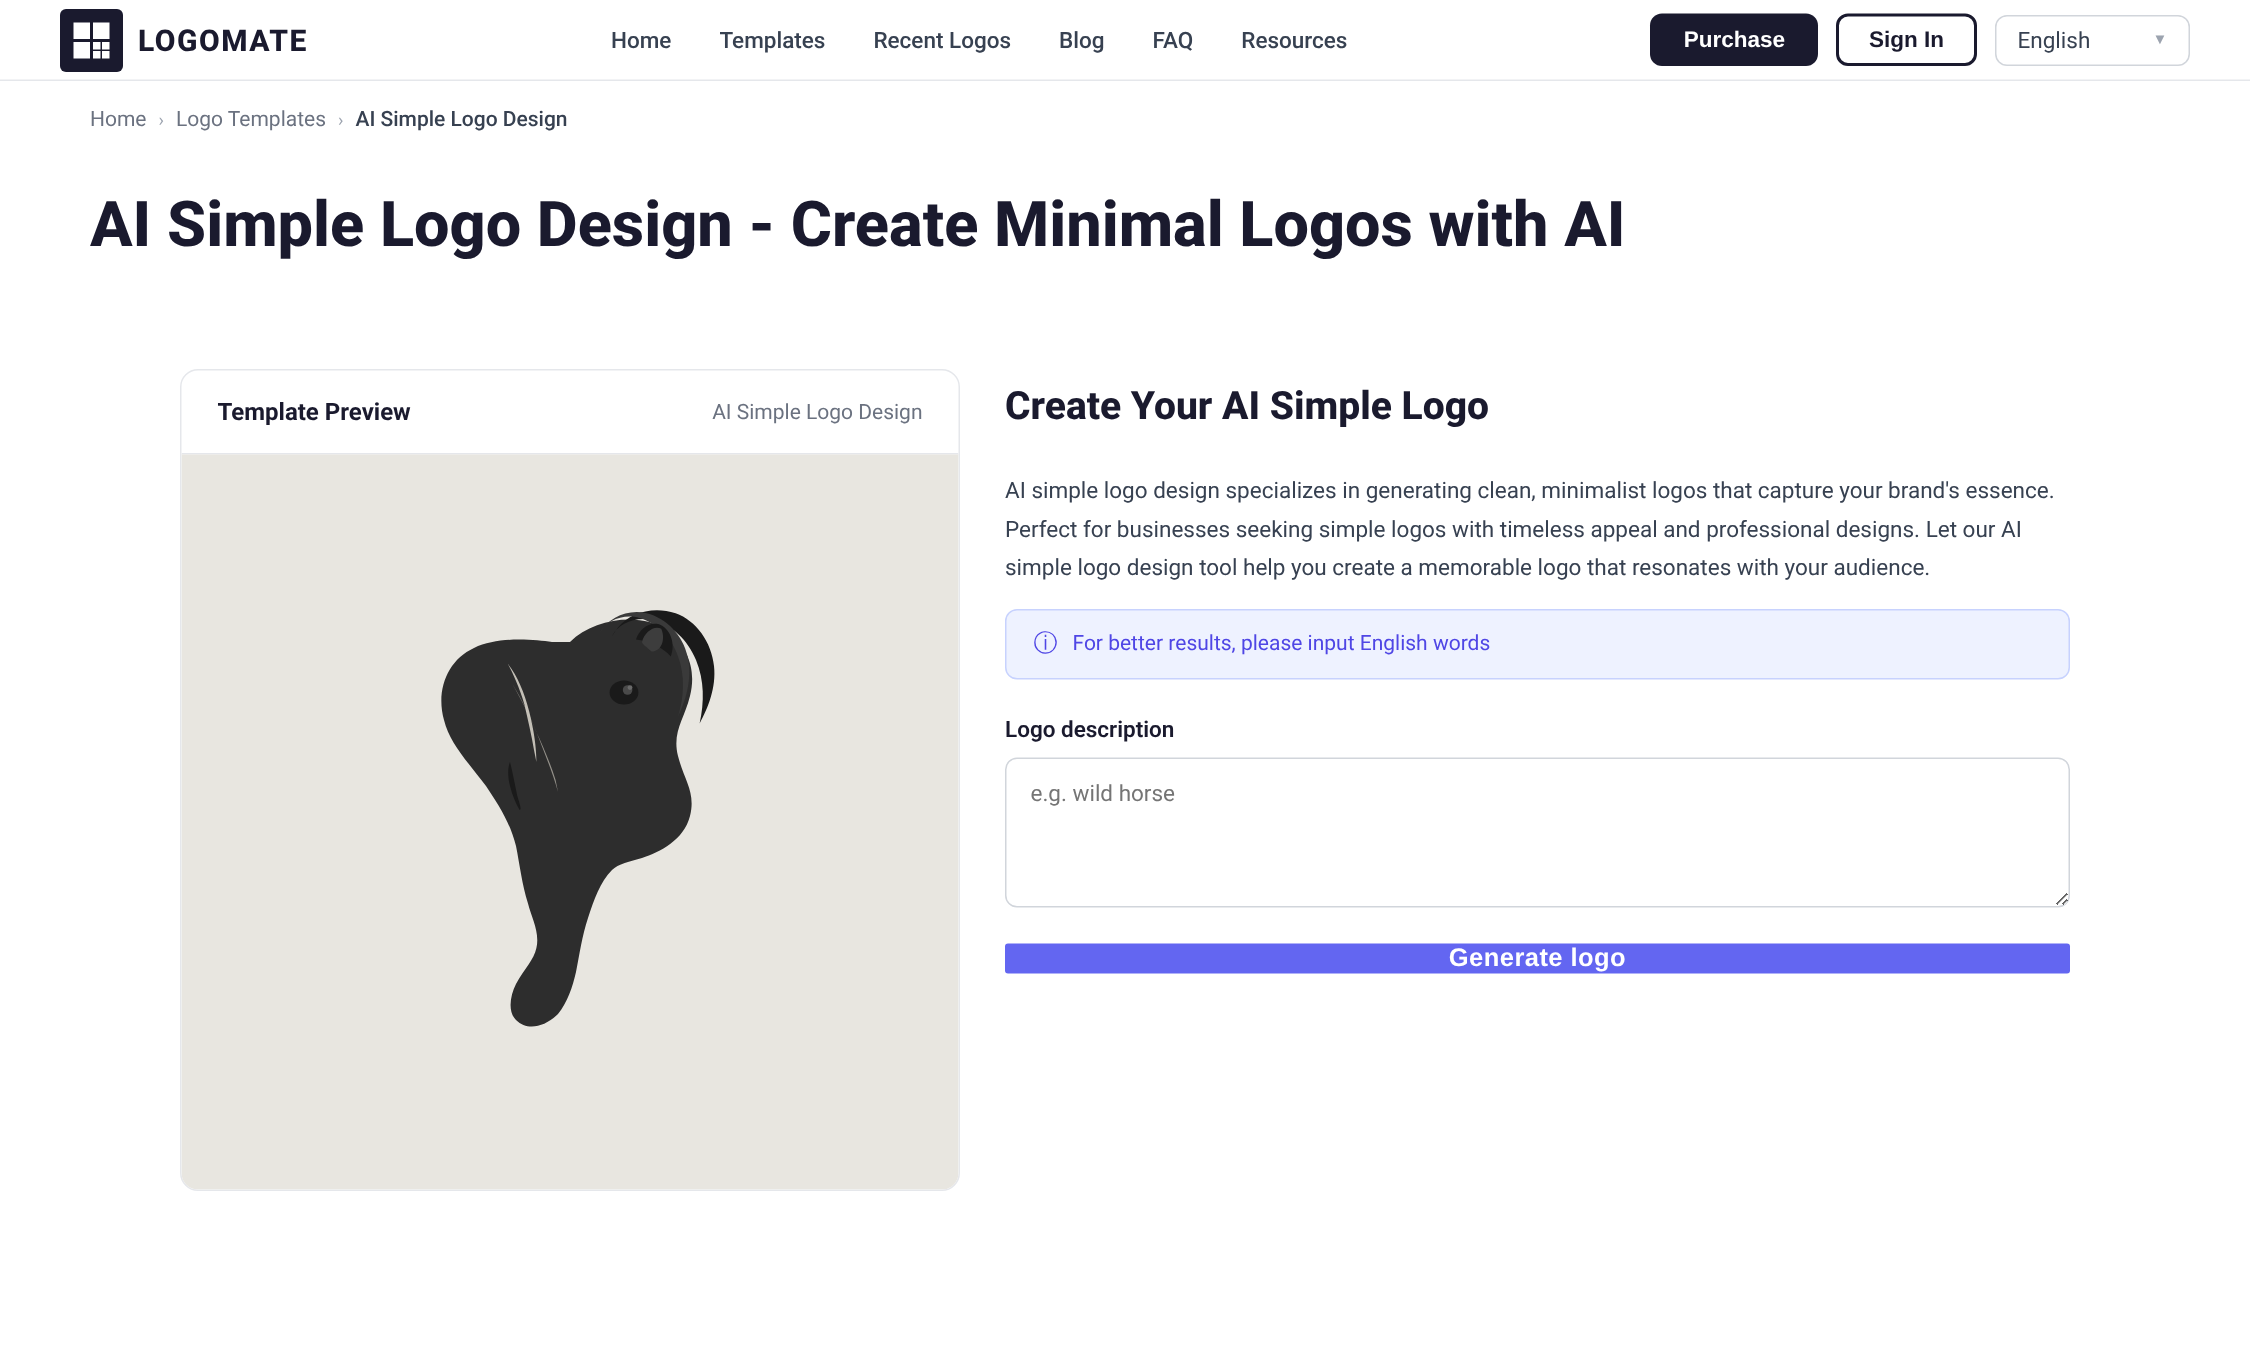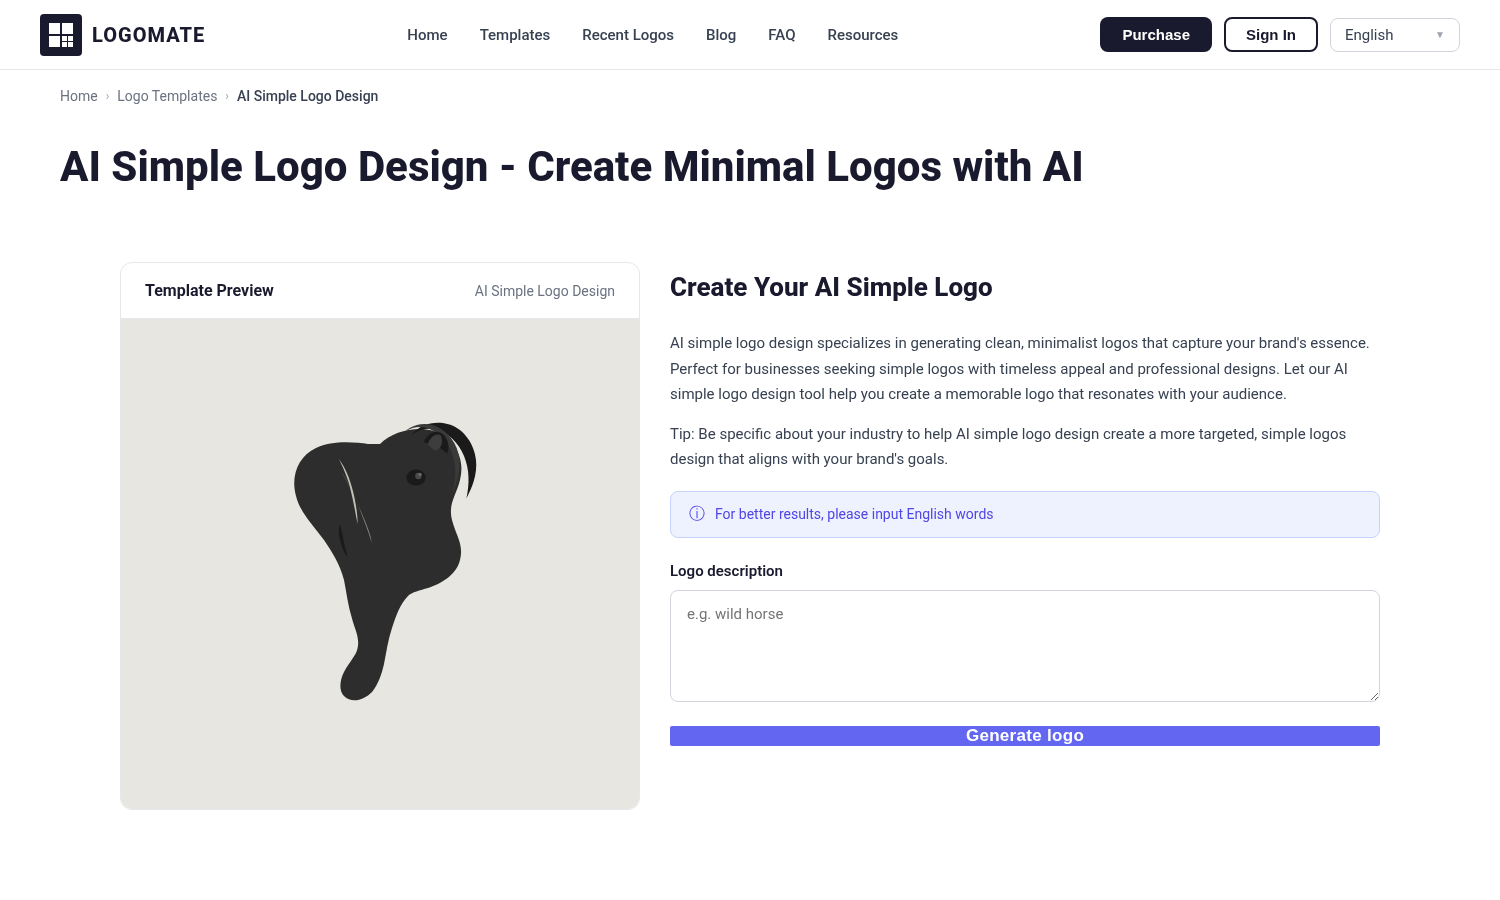--- a/index.html
+++ b/index.html
@@ -4,21 +4,21 @@
   <style>
     * { box-sizing: border-box; margin: 0; padding: 0; }
     body { font-family: -apple-system, BlinkMacSystemFont, 'Segoe UI', Roboto, sans-serif; background: #fff; color: #1a1a2e; }
 
     
     header {
       display: flex;
       align-items: center;
       justify-content: space-between;
       padding: 0 40px;
-      height: 70px;
+      height: 54px;
       border-bottom: 1px solid #e5e7eb;
       background: #fff;
     }
     .logo-area {
       display: flex;
       align-items: center;
       gap: 10px;
       text-decoration: none;
       color: #1a1a2e;
     }
@@ -209,21 +209,21 @@
     }
     .form-label {
       display: block;
       font-size: 15px;
       font-weight: 600;
       color: #1a1a2e;
       margin-bottom: 10px;
     }
     .logo-desc-textarea {
       width: 100%;
-      height: 112px;
+      height: 100px;
       border: 1px solid #d1d5db;
       border-radius: 8px;
       padding: 14px 16px;
       font-size: 15px;
       color: #374151;
       resize: vertical;
       outline: none;
       font-family: inherit;
       margin-bottom: 20px;
     }
@@ -321,21 +321,20 @@
           <path d="M215 28 C218 18, 228 12, 236 16 C244 20, 248 32, 244 42 C238 36, 230 30, 215 28 Z" fill="#1a1a1a"></path>
           <path d="M220 30 C222 22, 230 16, 236 19 C240 28, 236 38, 228 38 C224 34, 220 32, 220 30 Z" fill="#3d3d3d"></path>
         </g>
       </svg>
     </div>
   </div>
 
   <div class="right-panel">
     <h2>Create Your AI Simple Logo</h2>
     <p class="description-text">AI simple logo design specializes in generating clean, minimalist logos that capture your brand's essence. Perfect for businesses seeking simple logos with timeless appeal and professional designs. Let our AI simple logo design tool help you create a memorable logo that resonates with your audience.</p>
-    <p class="tip-text">Tip: Be specific about your industry to help AI simple logo design create a more targeted, simple logos design that aligns with your brand's goals.</p>
 
     <div class="info-banner">
       <span class="info-icon">ⓘ</span>
       <span>For better results, please input English words</span>
     </div>
 
     <label class="form-label">Logo description</label>
     <textarea class="logo-desc-textarea" placeholder="e.g. wild horse" style=""></textarea>
 
     <button class="btn-generate">Generate logo</button>

